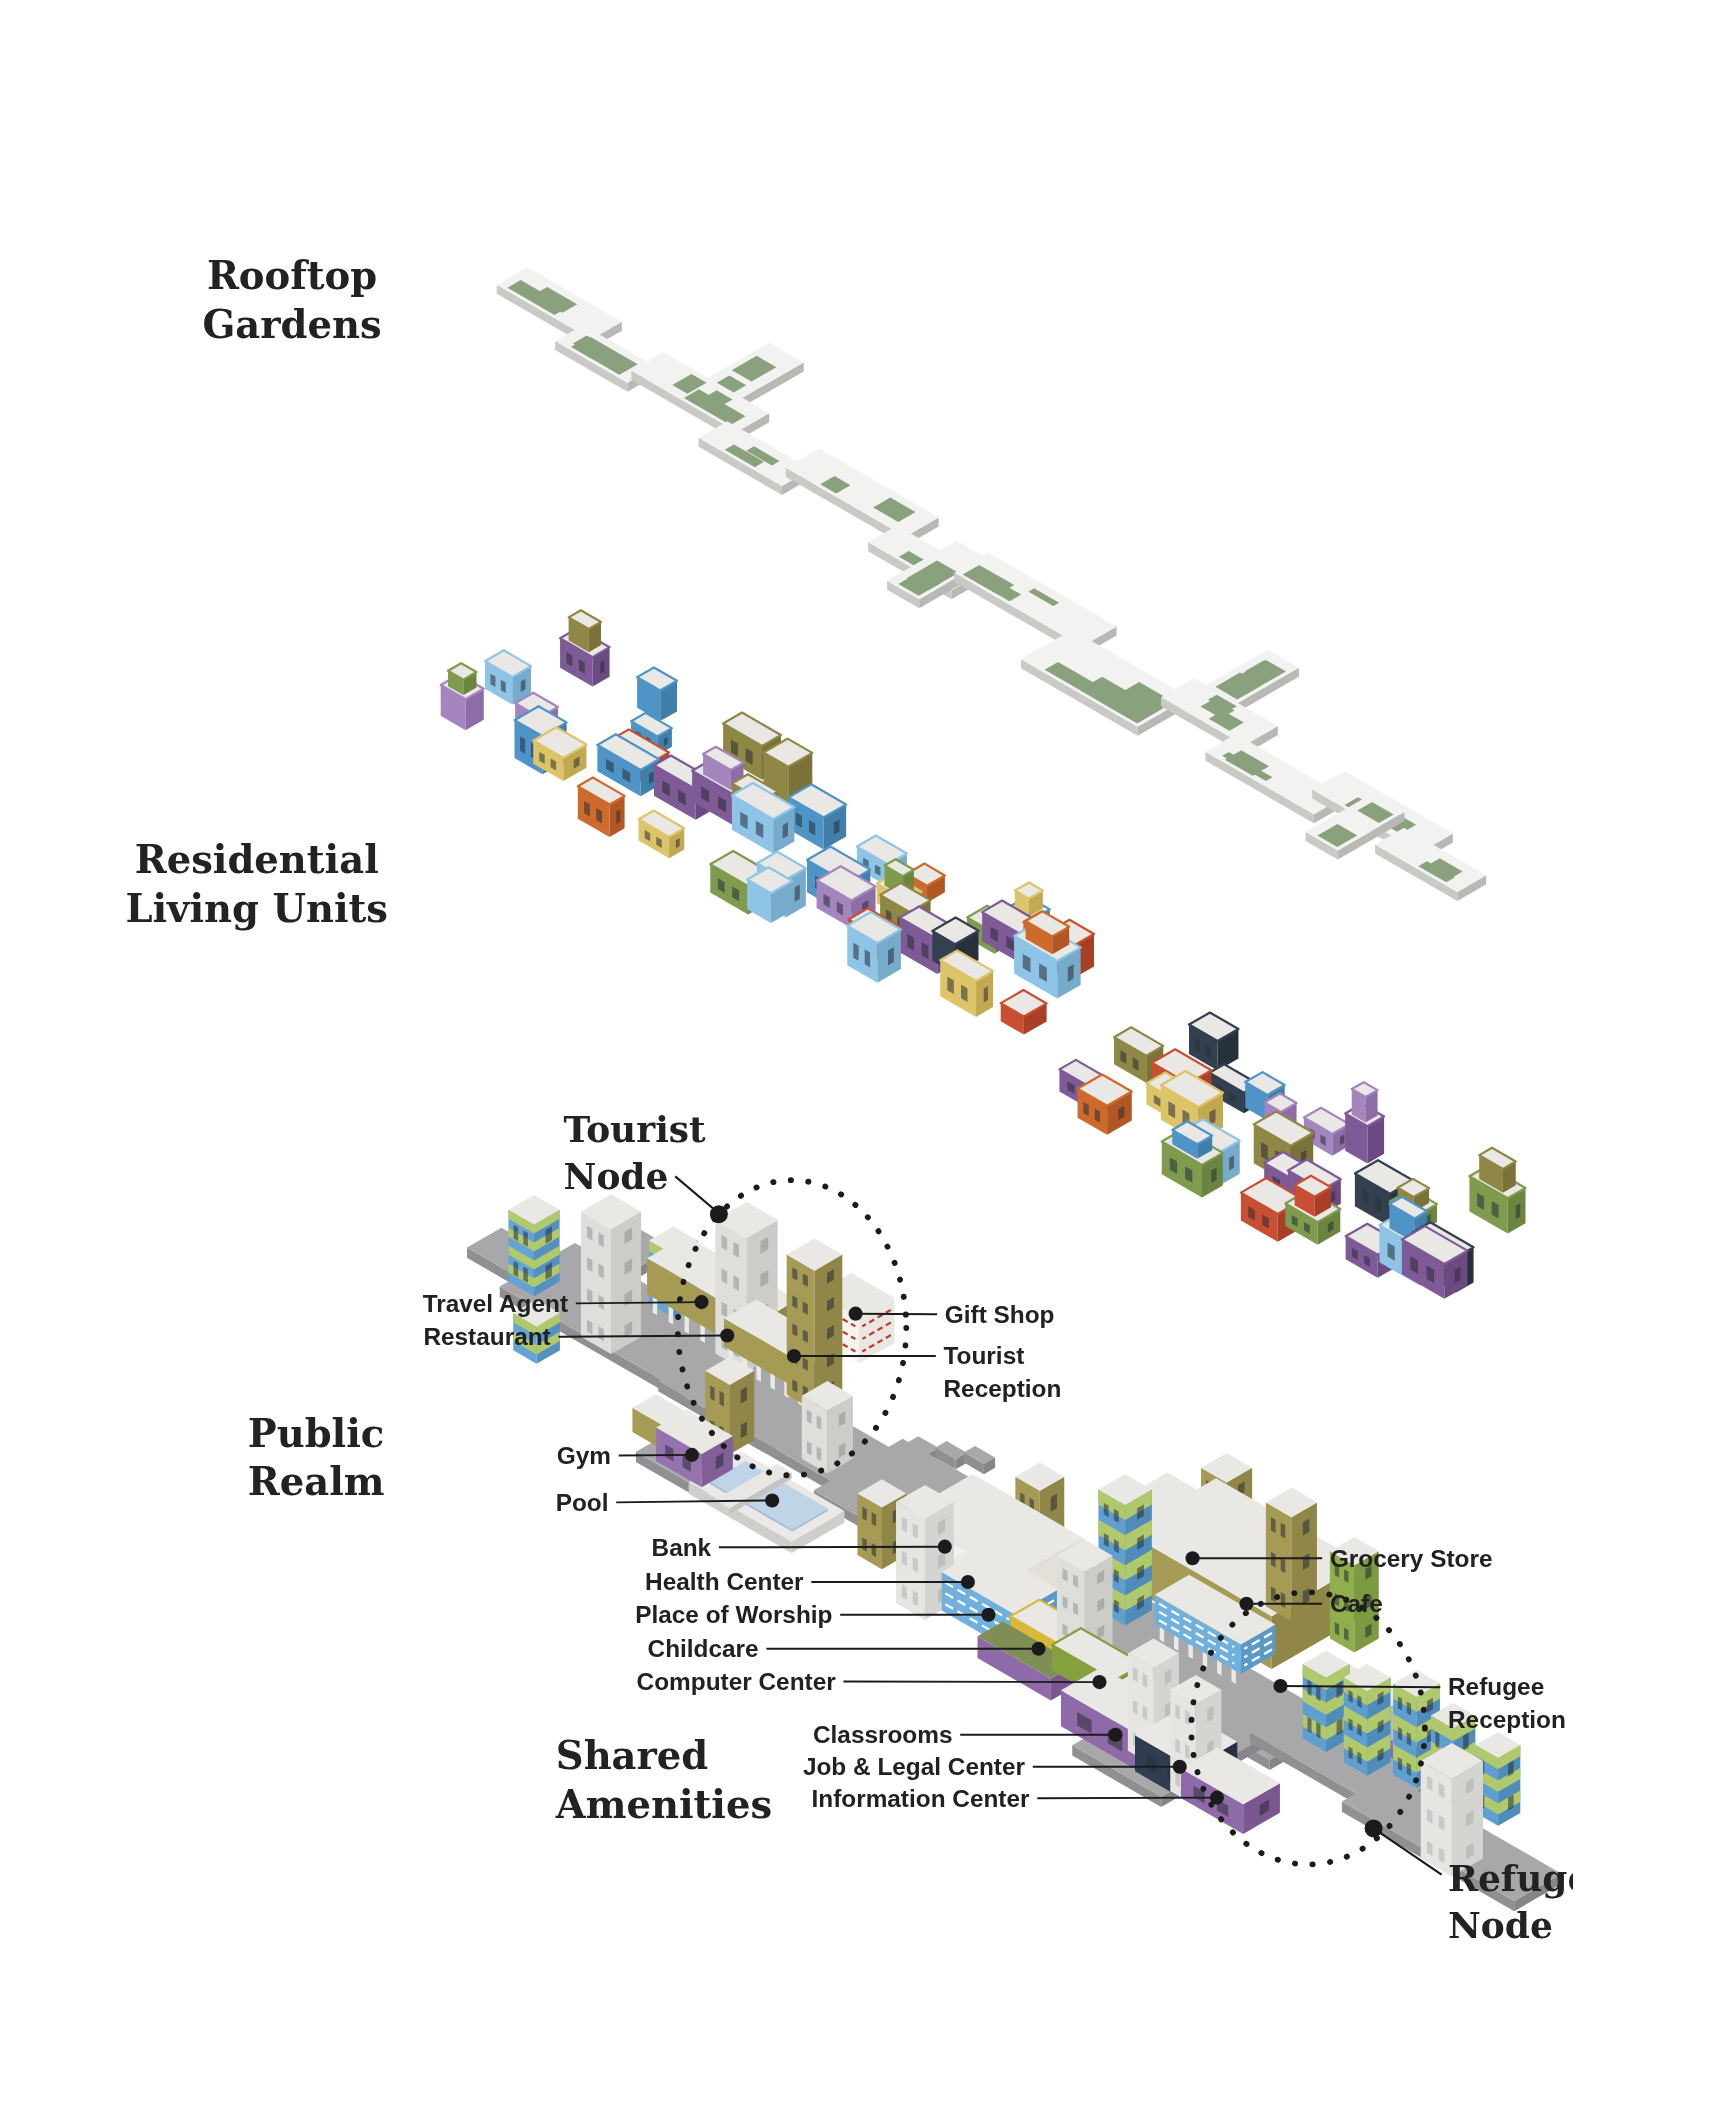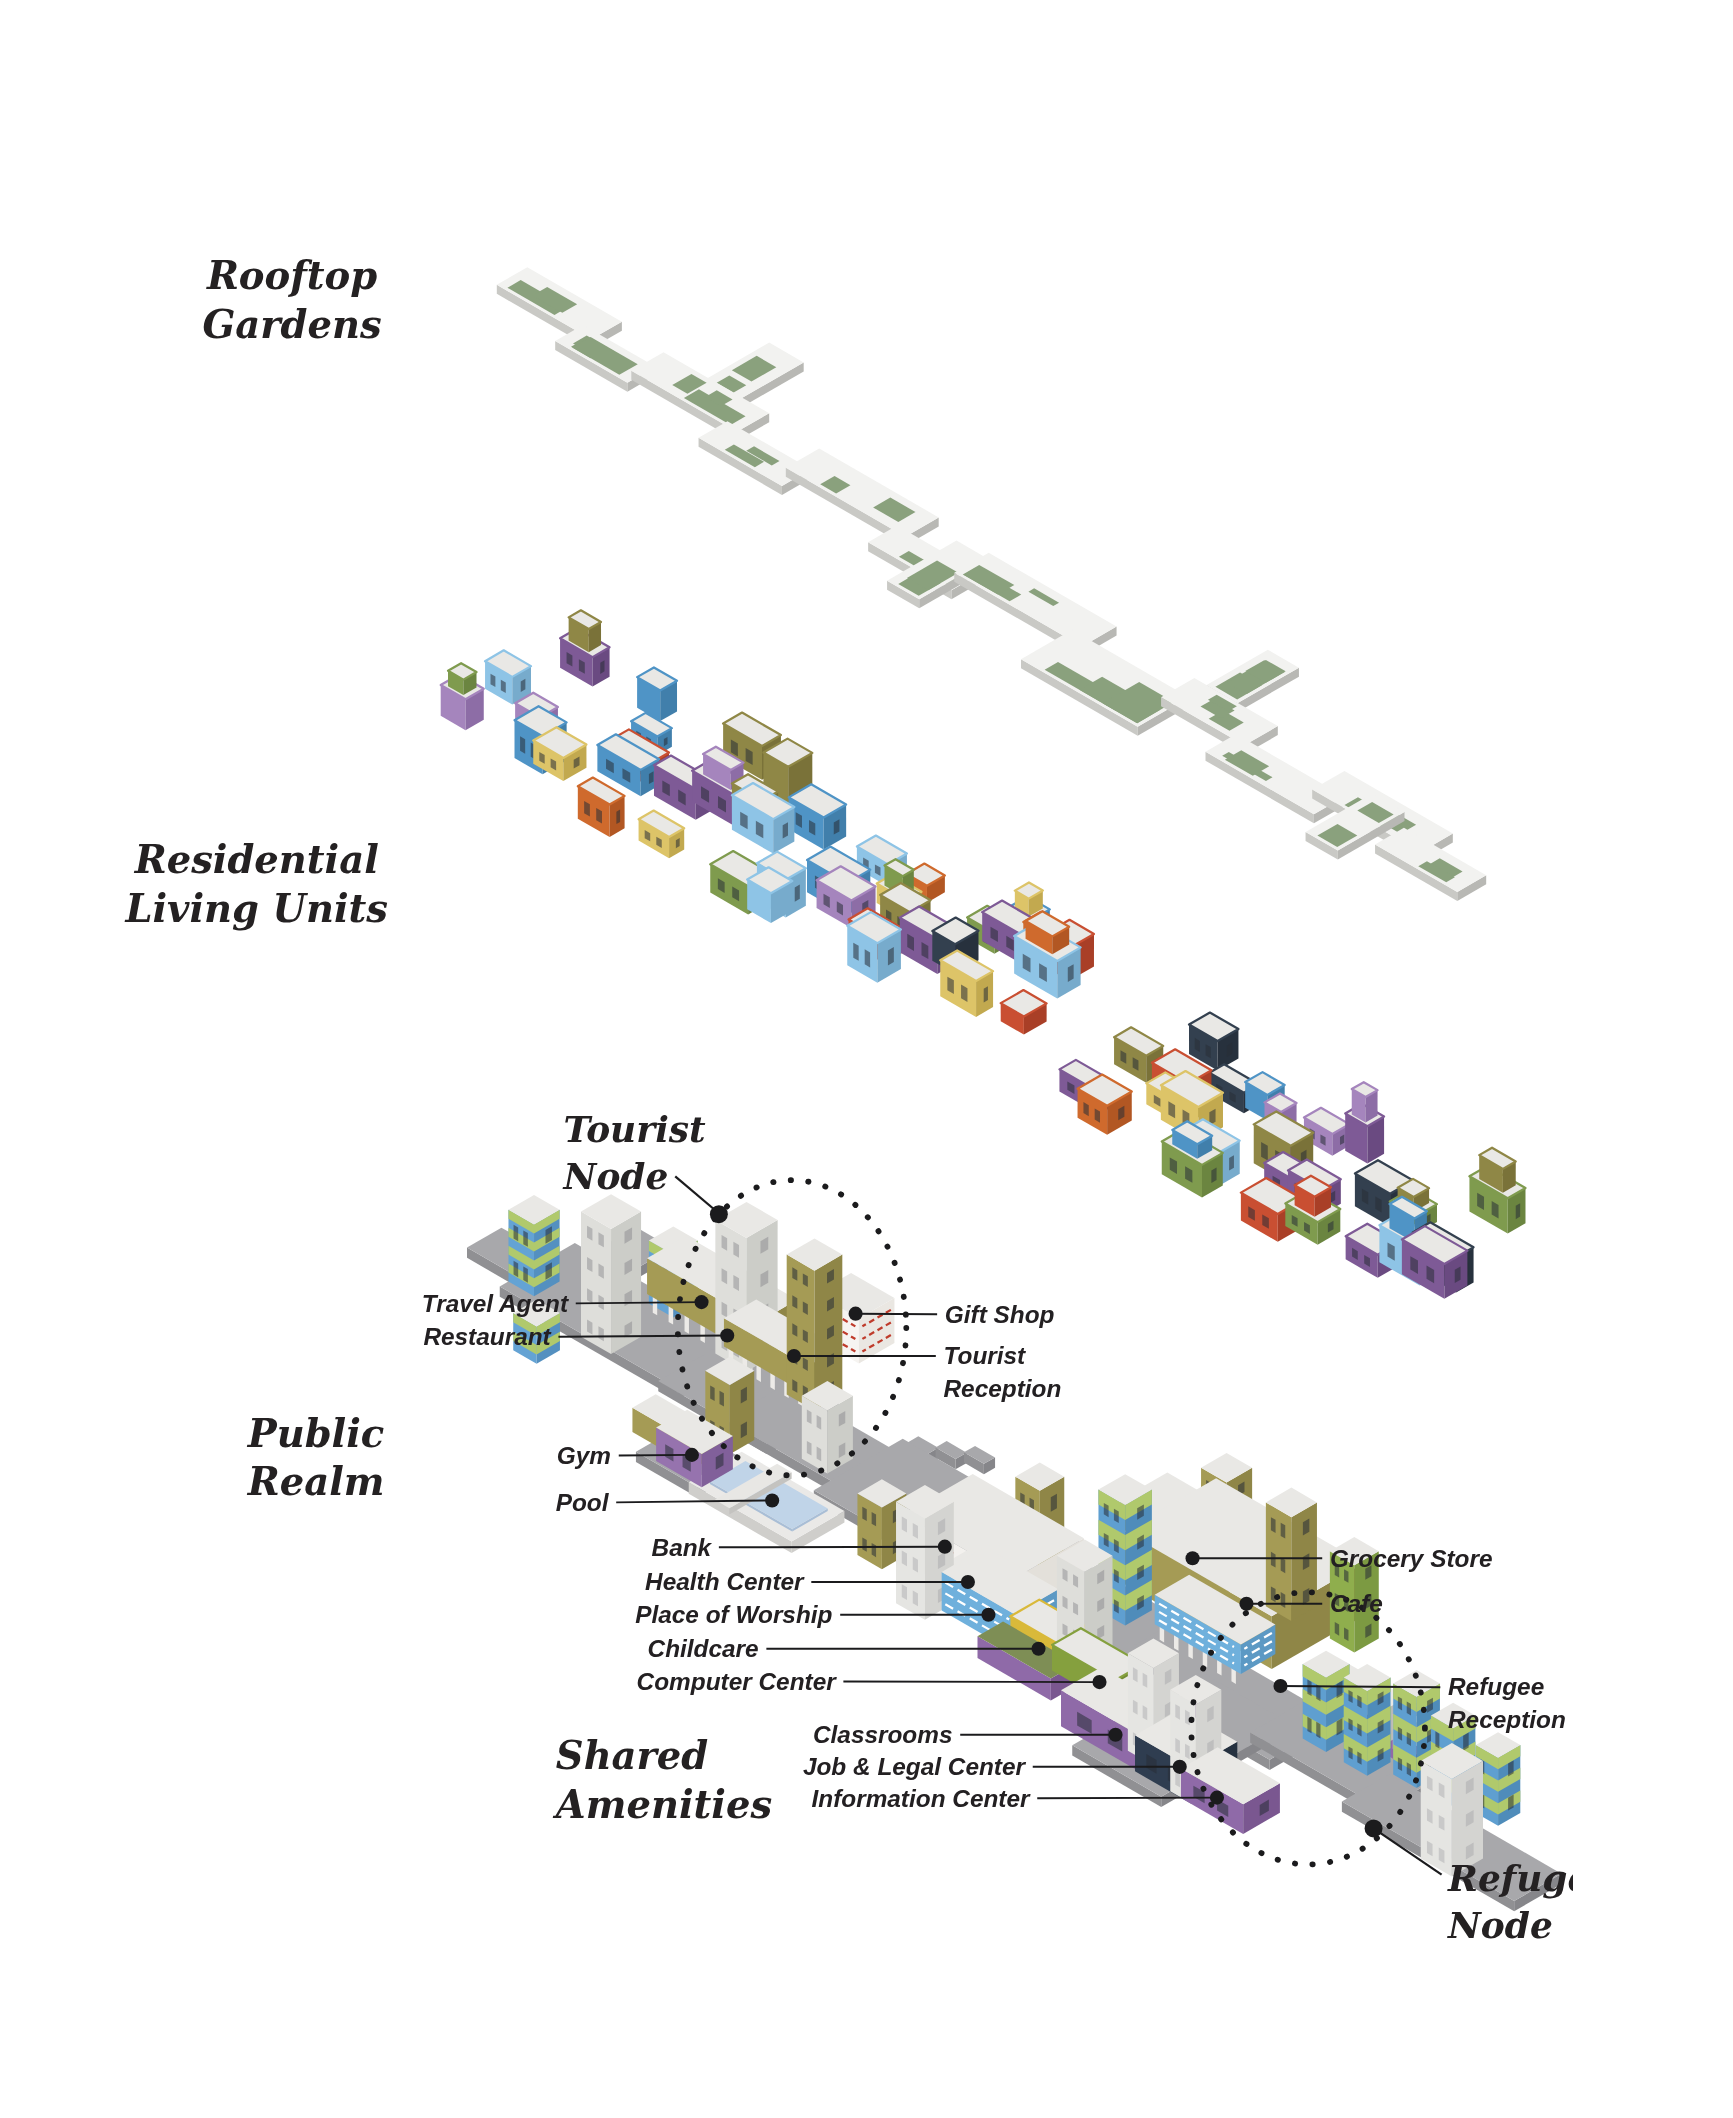--- a/index.html
+++ b/index.html
@@ -1,16 +1,16 @@
 <!DOCTYPE html>
 <html style="font-size:10.3px"><head>
 <meta charset="utf-8">
 <style>
   html,body{margin:0;padding:0;background:#ffffff;}
-  .page{position:relative;width:1573px;height:2119px;background:#ffffff;overflow:hidden;font-style:italic;}
+  .page{position:relative;width:1573px;height:2119px;background:#ffffff;overflow:hidden;}
   svg{display:block;position:absolute;left:0;top:0;}
   .slab{font-family:"DejaVu Serif",serif;font-weight:bold;font-size:60px;fill:#242122;}
   .slab2{font-family:"DejaVu Serif",serif;font-weight:bold;font-size:56px;fill:#242122;}
   .co{font-family:"Liberation Sans",sans-serif;font-weight:bold;font-size:38px;fill:#232022;}
 </style>
 </head>
 <body>
 
 <div class="page">
 <svg id="scene" width="1733" height="2119" viewBox="0 0 2700 3300">

